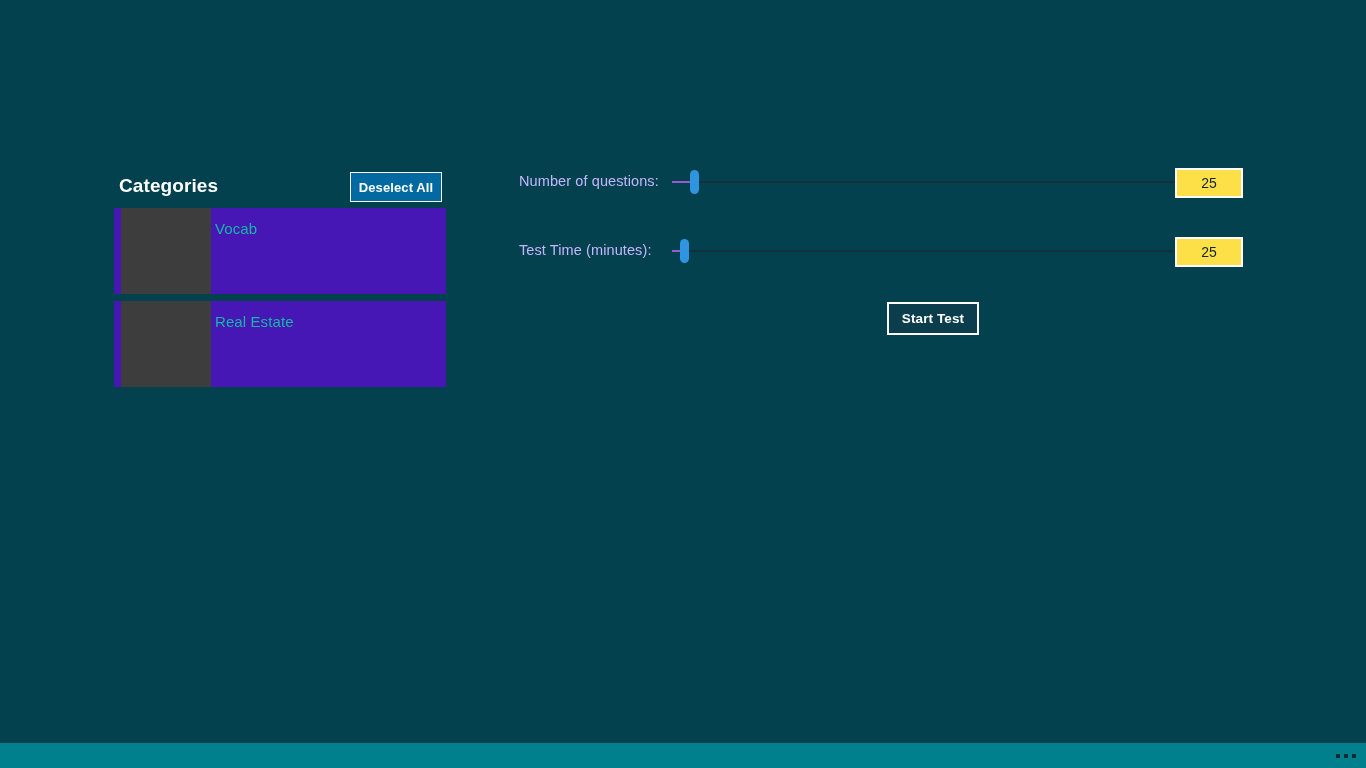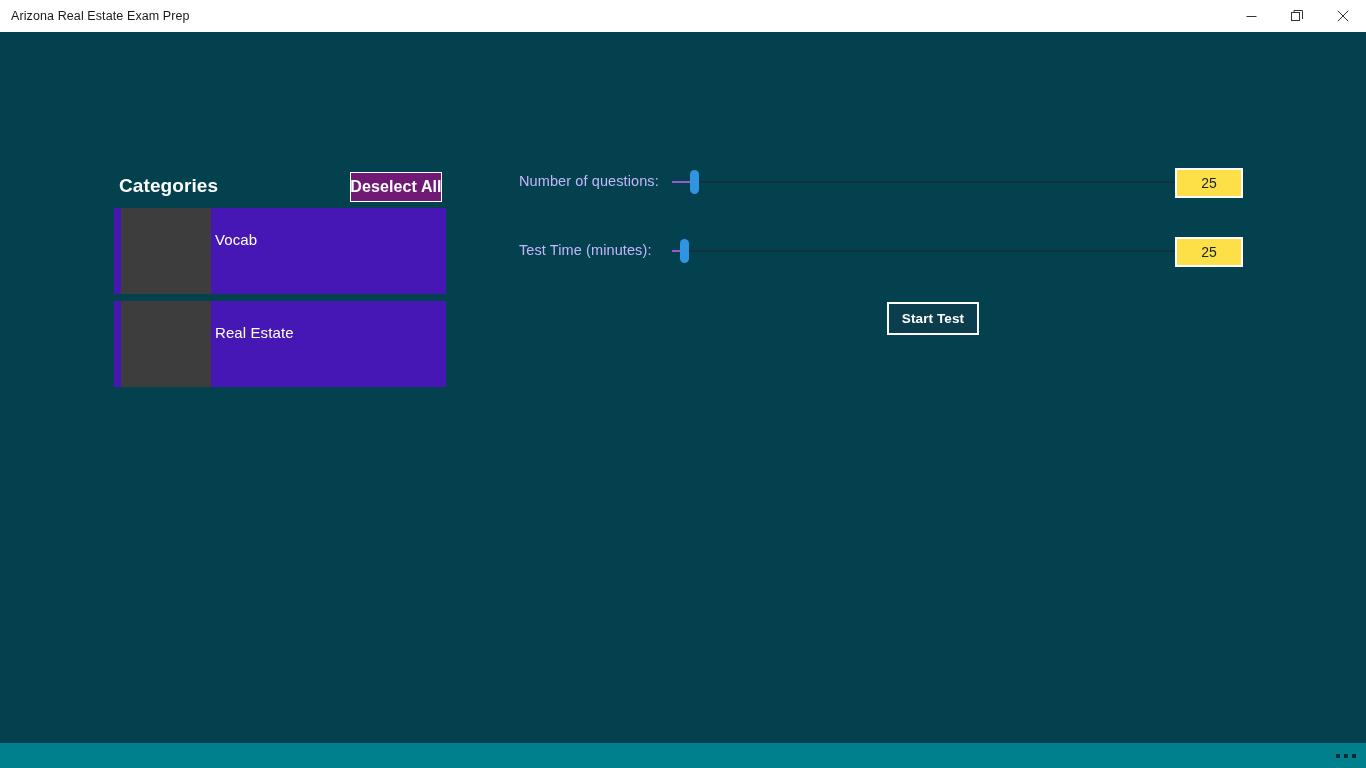--- a/index.html
+++ b/index.html
@@ -89,25 +89,25 @@
     font-size: 19px;
     font-weight: bold;
     color: #ffffff;
     letter-spacing: 0.1px;
     white-space: nowrap;
   }
   .deselect-btn {
     position: absolute;
     right: 4px; top: 0px;
     width: 92px; height: 30px;
-    background: #701a75;
+    background: #0369a1;
     border: 1px solid #ffffff;
     box-sizing: border-box;
     color: #ffffff;
-    font-size: 16px;
+    font-size: 13px;
     font-weight: bold;
     letter-spacing: 0.1px;
     display: flex;
     align-items: center;
     justify-content: center;
     white-space: nowrap;
   }
 
   .cat-list {
     position: absolute;
@@ -123,23 +123,23 @@
     overflow: hidden;
   }
   .cat-thumb {
     position: absolute;
     left: 7px; top: 0;
     width: 90px; height: 86px;
     background: #3d3d3d;
   }
   .cat-label {
     position: absolute;
-    left: 101px; top: 23px;
+    left: 101px; top: 12px;
     font-size: 15px;
-    color: #ffffff;
+    color: #14b8a6;
     letter-spacing: 0.1px;
     white-space: nowrap;
   }
 
   
   .settings {
     position: absolute;
     left: 519px; top: 160px;
     width: 760px;
   }
@@ -254,41 +254,20 @@
   .dot {
     width: 4px; height: 4px;
     background: #0a2b33;
   }
 </style>
 </head>
 <body>
 
 <div id="app">
 
-  <div class="titlebar">
-    <div class="titlebar-text">Arizona Real Estate Exam Prep</div>
-    <div class="titlebar-spacer"></div>
-    <div class="win-btn">
-      <svg width="11" height="11" viewBox="0 0 11 11">
-        <line x1="0.5" y1="5.5" x2="10.5" y2="5.5" stroke="#333333" stroke-width="1"></line>
-      </svg>
-    </div>
-    <div class="win-btn">
-      <svg width="12" height="12" viewBox="0 0 12 12">
-        <rect x="0.5" y="2.5" width="8" height="8" fill="none" stroke="#333333" stroke-width="1"></rect>
-        <polyline points="3,2.5 3,0.5 11.5,0.5 11.5,9" fill="none" stroke="#333333" stroke-width="1"></polyline>
-      </svg>
-    </div>
-    <div class="win-btn close">
-      <svg width="12" height="12" viewBox="0 0 12 12">
-        <line x1="0.8" y1="0.8" x2="11.2" y2="11.2" stroke="#333333" stroke-width="1"></line>
-        <line x1="11.2" y1="0.8" x2="0.8" y2="11.2" stroke="#333333" stroke-width="1"></line>
-      </svg>
-    </div>
-  </div>
 
 
   <div class="categories-panel">
     <div class="cat-head">
       <div class="cat-title">Categories</div>
       <div class="deselect-btn">Deselect All</div>
     </div>
     <div class="cat-list">
       <div class="cat-item">
         <div class="cat-thumb"></div>

